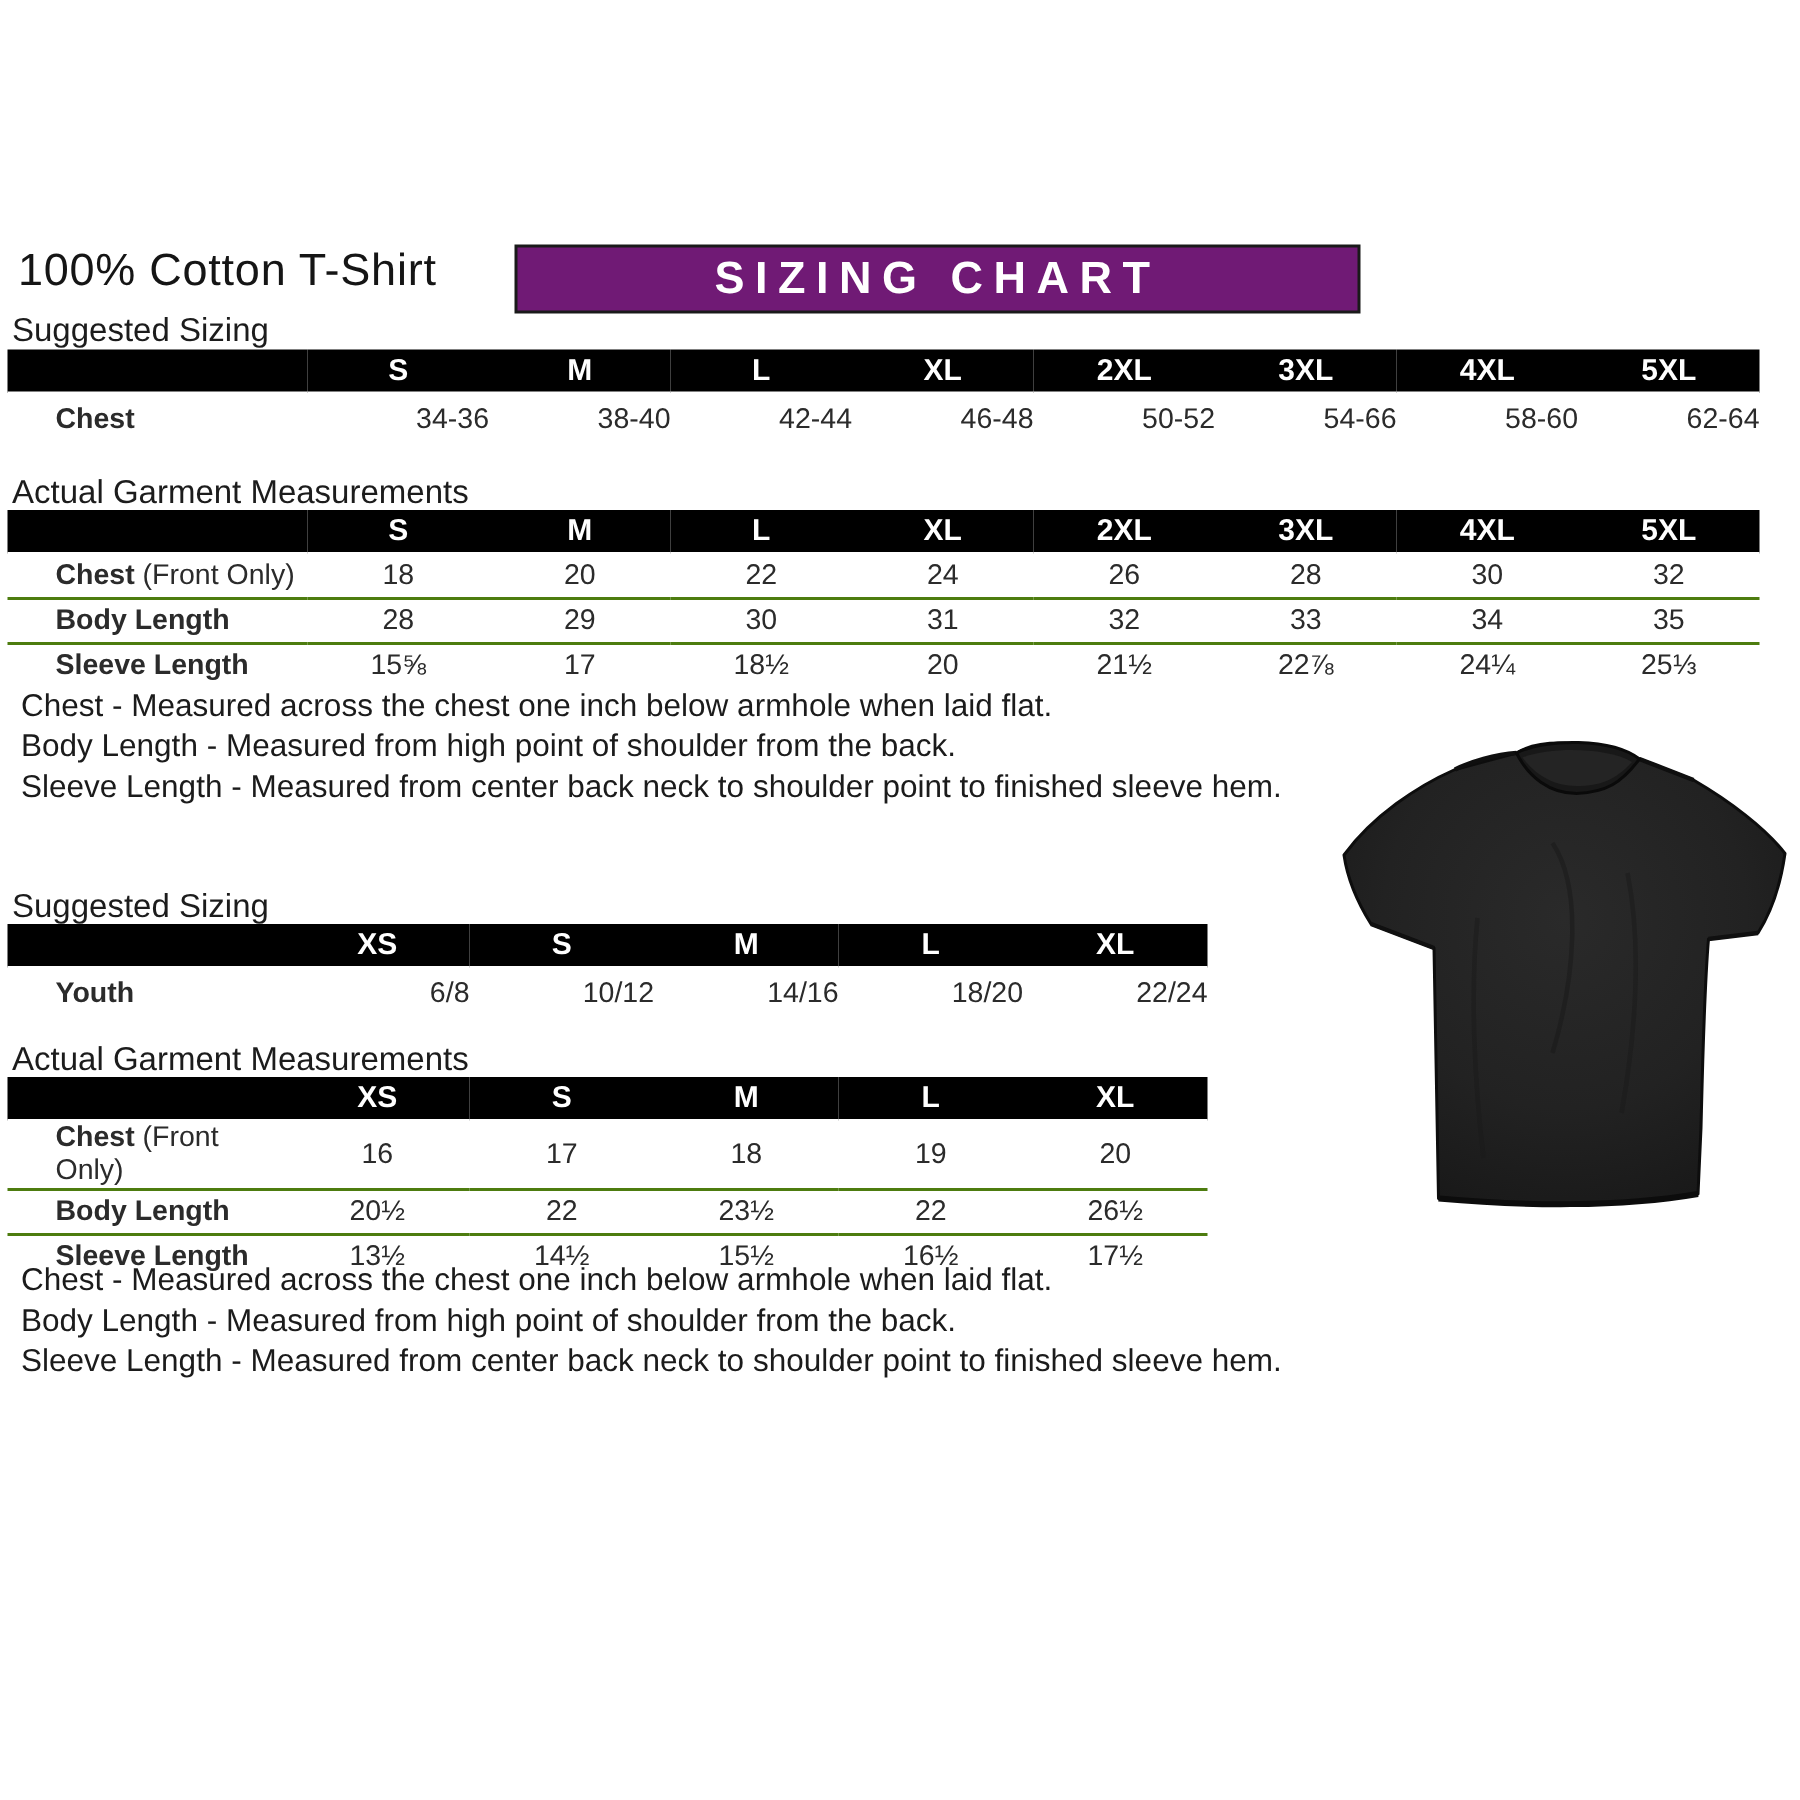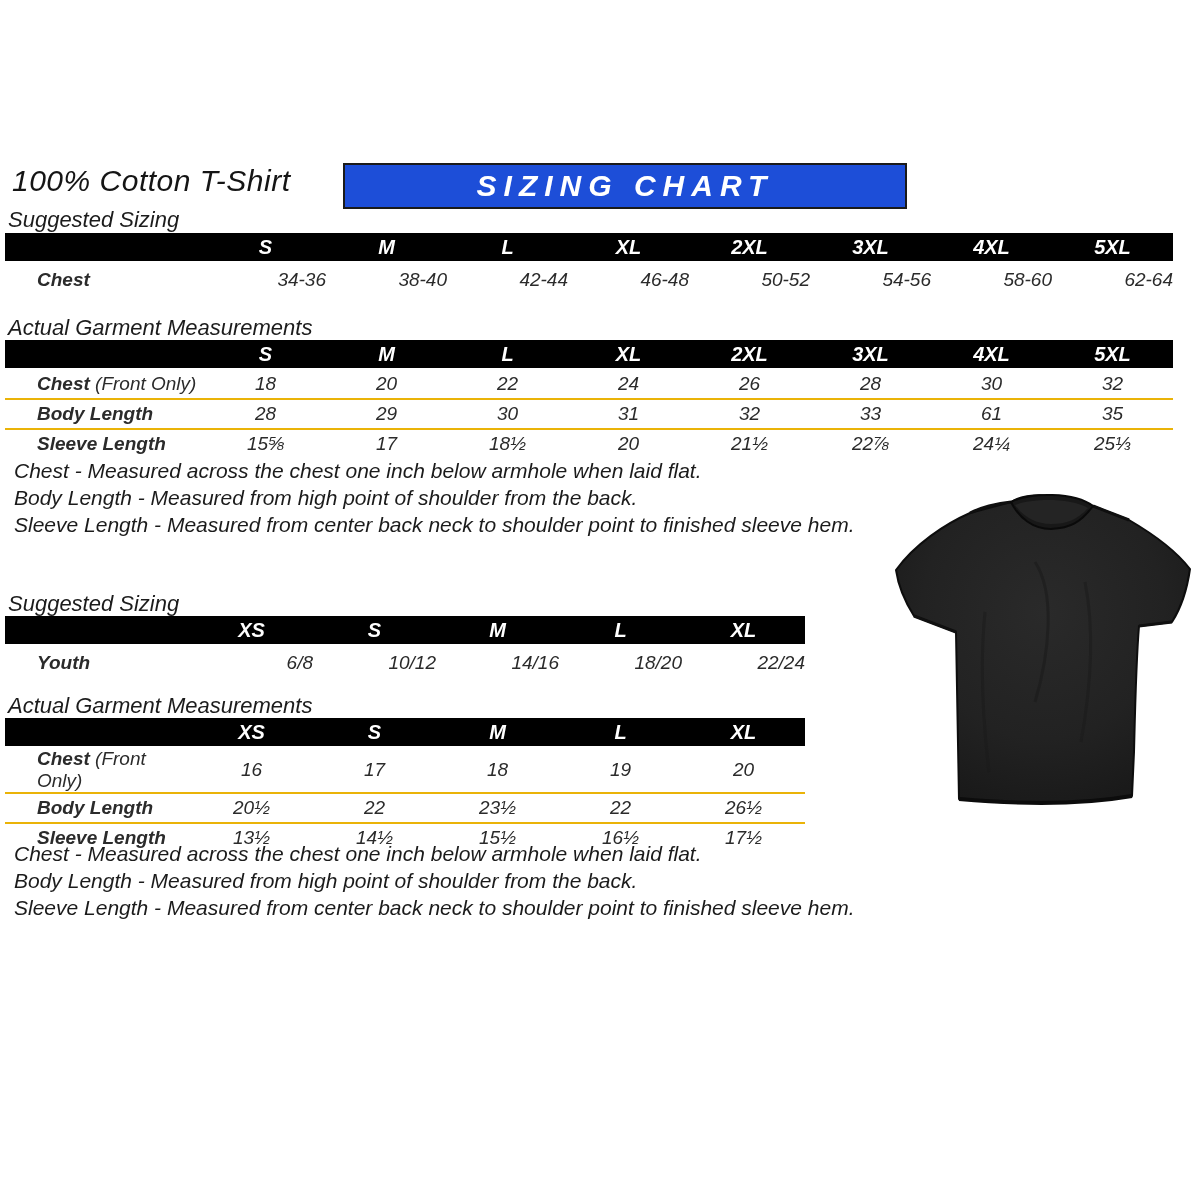--- a/index.html
+++ b/index.html
@@ -6,32 +6,31 @@
   body {
     font-family: "Liberation Sans", "DejaVu Sans", sans-serif;
     color: #1f1f1f;
     width: 1200px; height: 1200px;
   }
   .canvas {
     position: relative;
     width: 1200px; height: 1200px;
     background: #ffffff;
     overflow: hidden;
-    font-style: italic;
   }
   .abs { position: absolute; }
 
   .main-title {
     left: 12px; top: 164px;
     font-size: 30px; font-weight: 400; color: #151515;
     letter-spacing: 0.5px; white-space: nowrap;
   }
   .banner {
     left: 345px; top: 165px; width: 560px; height: 42px;
-    background: #1d4ed8; color: #ffffff;
+    background: #701a75; color: #ffffff;
     display: flex; align-items: center; justify-content: center;
     font-size: 30px; font-weight: 700; letter-spacing: 7px;
     box-shadow: 0 0 0 2px #1a1a1a;
   }
   .section-label {
     font-size: 22px; font-weight: 400; color: #1c1c1c; white-space: nowrap;
   }
 
   table.size-table {
     border-collapse: collapse; table-layout: fixed;
@@ -40,21 +39,21 @@
   table.youth { width: 800px; }
   table.size-table thead th {
     background: #000000; color: #ffffff;
     font-size: 20px; font-weight: 700;
     height: 28px; padding: 0; text-align: center;
     border-bottom: 2px solid #ffffff;
   }
   table.size-table tbody td {
     font-size: 19px; color: #2b2b2b;
     text-align: center; padding: 0;
-    border-top: 2px solid #eab308;
+    border-top: 2px solid #4d7c0f;
   }
   table.suggested tbody td { height: 33px; text-align: right; }
   table.measure tbody td { height: 28px; }
   td.rowlabel, th.rowlabel {
     text-align: left !important; padding-left: 32px !important;
   }
   td.rowlabel { font-weight: 700; color: #141414; }
   td.rowlabel .suffix { font-weight: 400; }
 
   .notes { line-height: 27px; font-size: 21px; color: #1b1b1b; }
@@ -105,21 +104,21 @@
       </tr>
     </thead>
     <tbody>
       <tr>
         <td class="rowlabel">Chest</td>
         <td>34-36</td>
         <td>38-40</td>
         <td>42-44</td>
         <td>46-48</td>
         <td>50-52</td>
-        <td>54-56</td>
+        <td>54-66</td>
         <td>58-60</td>
         <td>62-64</td>
       </tr>
     </tbody>
   </table>
 
   <div class="abs section-label" style="left:8px; top:315px;">Actual Garment Measurements</div>
 
   <table class="abs size-table adult measure" style="left:5px; top:340px;">
     <colgroup>
@@ -159,21 +158,21 @@
         <td>32</td>
       </tr>
       <tr>
         <td class="rowlabel"><span>Body Length</span><span class="suffix"></span></td>
         <td>28</td>
         <td>29</td>
         <td>30</td>
         <td>31</td>
         <td>32</td>
         <td>33</td>
-        <td>61</td>
+        <td>34</td>
         <td>35</td>
       </tr>
       <tr>
         <td class="rowlabel"><span>Sleeve Length</span><span class="suffix"></span></td>
         <td>15⅝</td>
         <td>17</td>
         <td>18½</td>
         <td>20</td>
         <td>21½</td>
         <td>22⅞</td>

